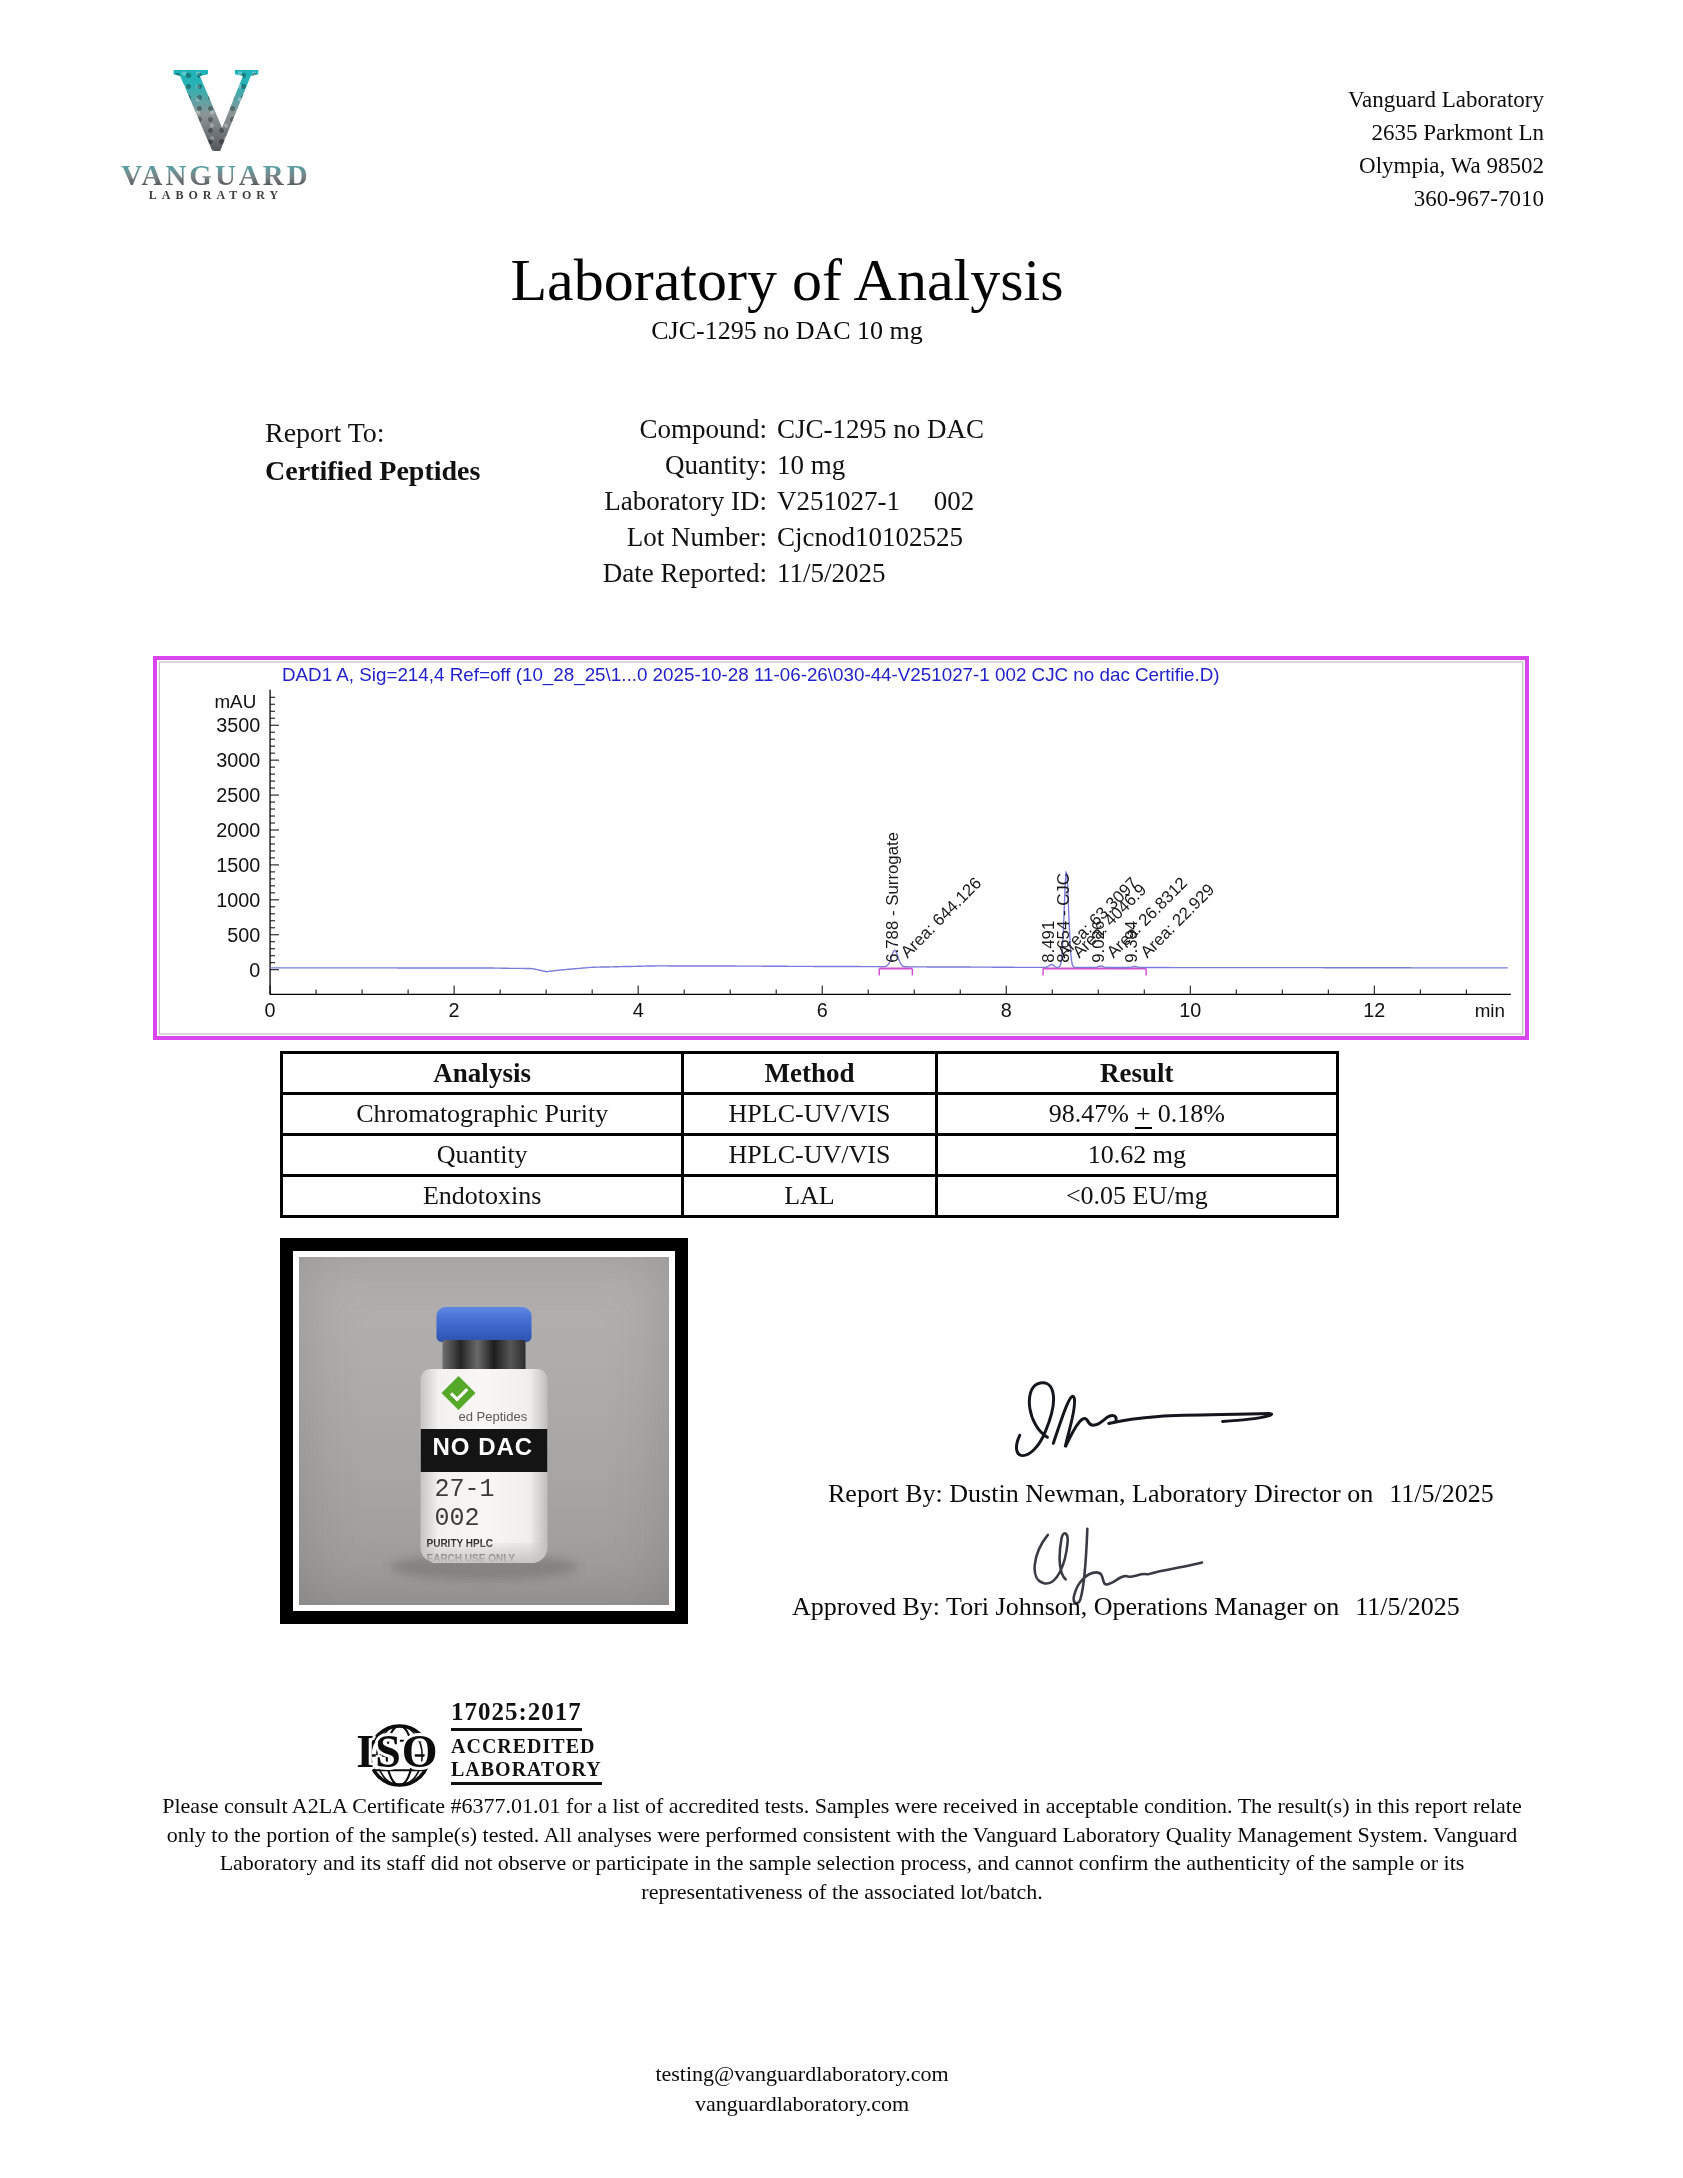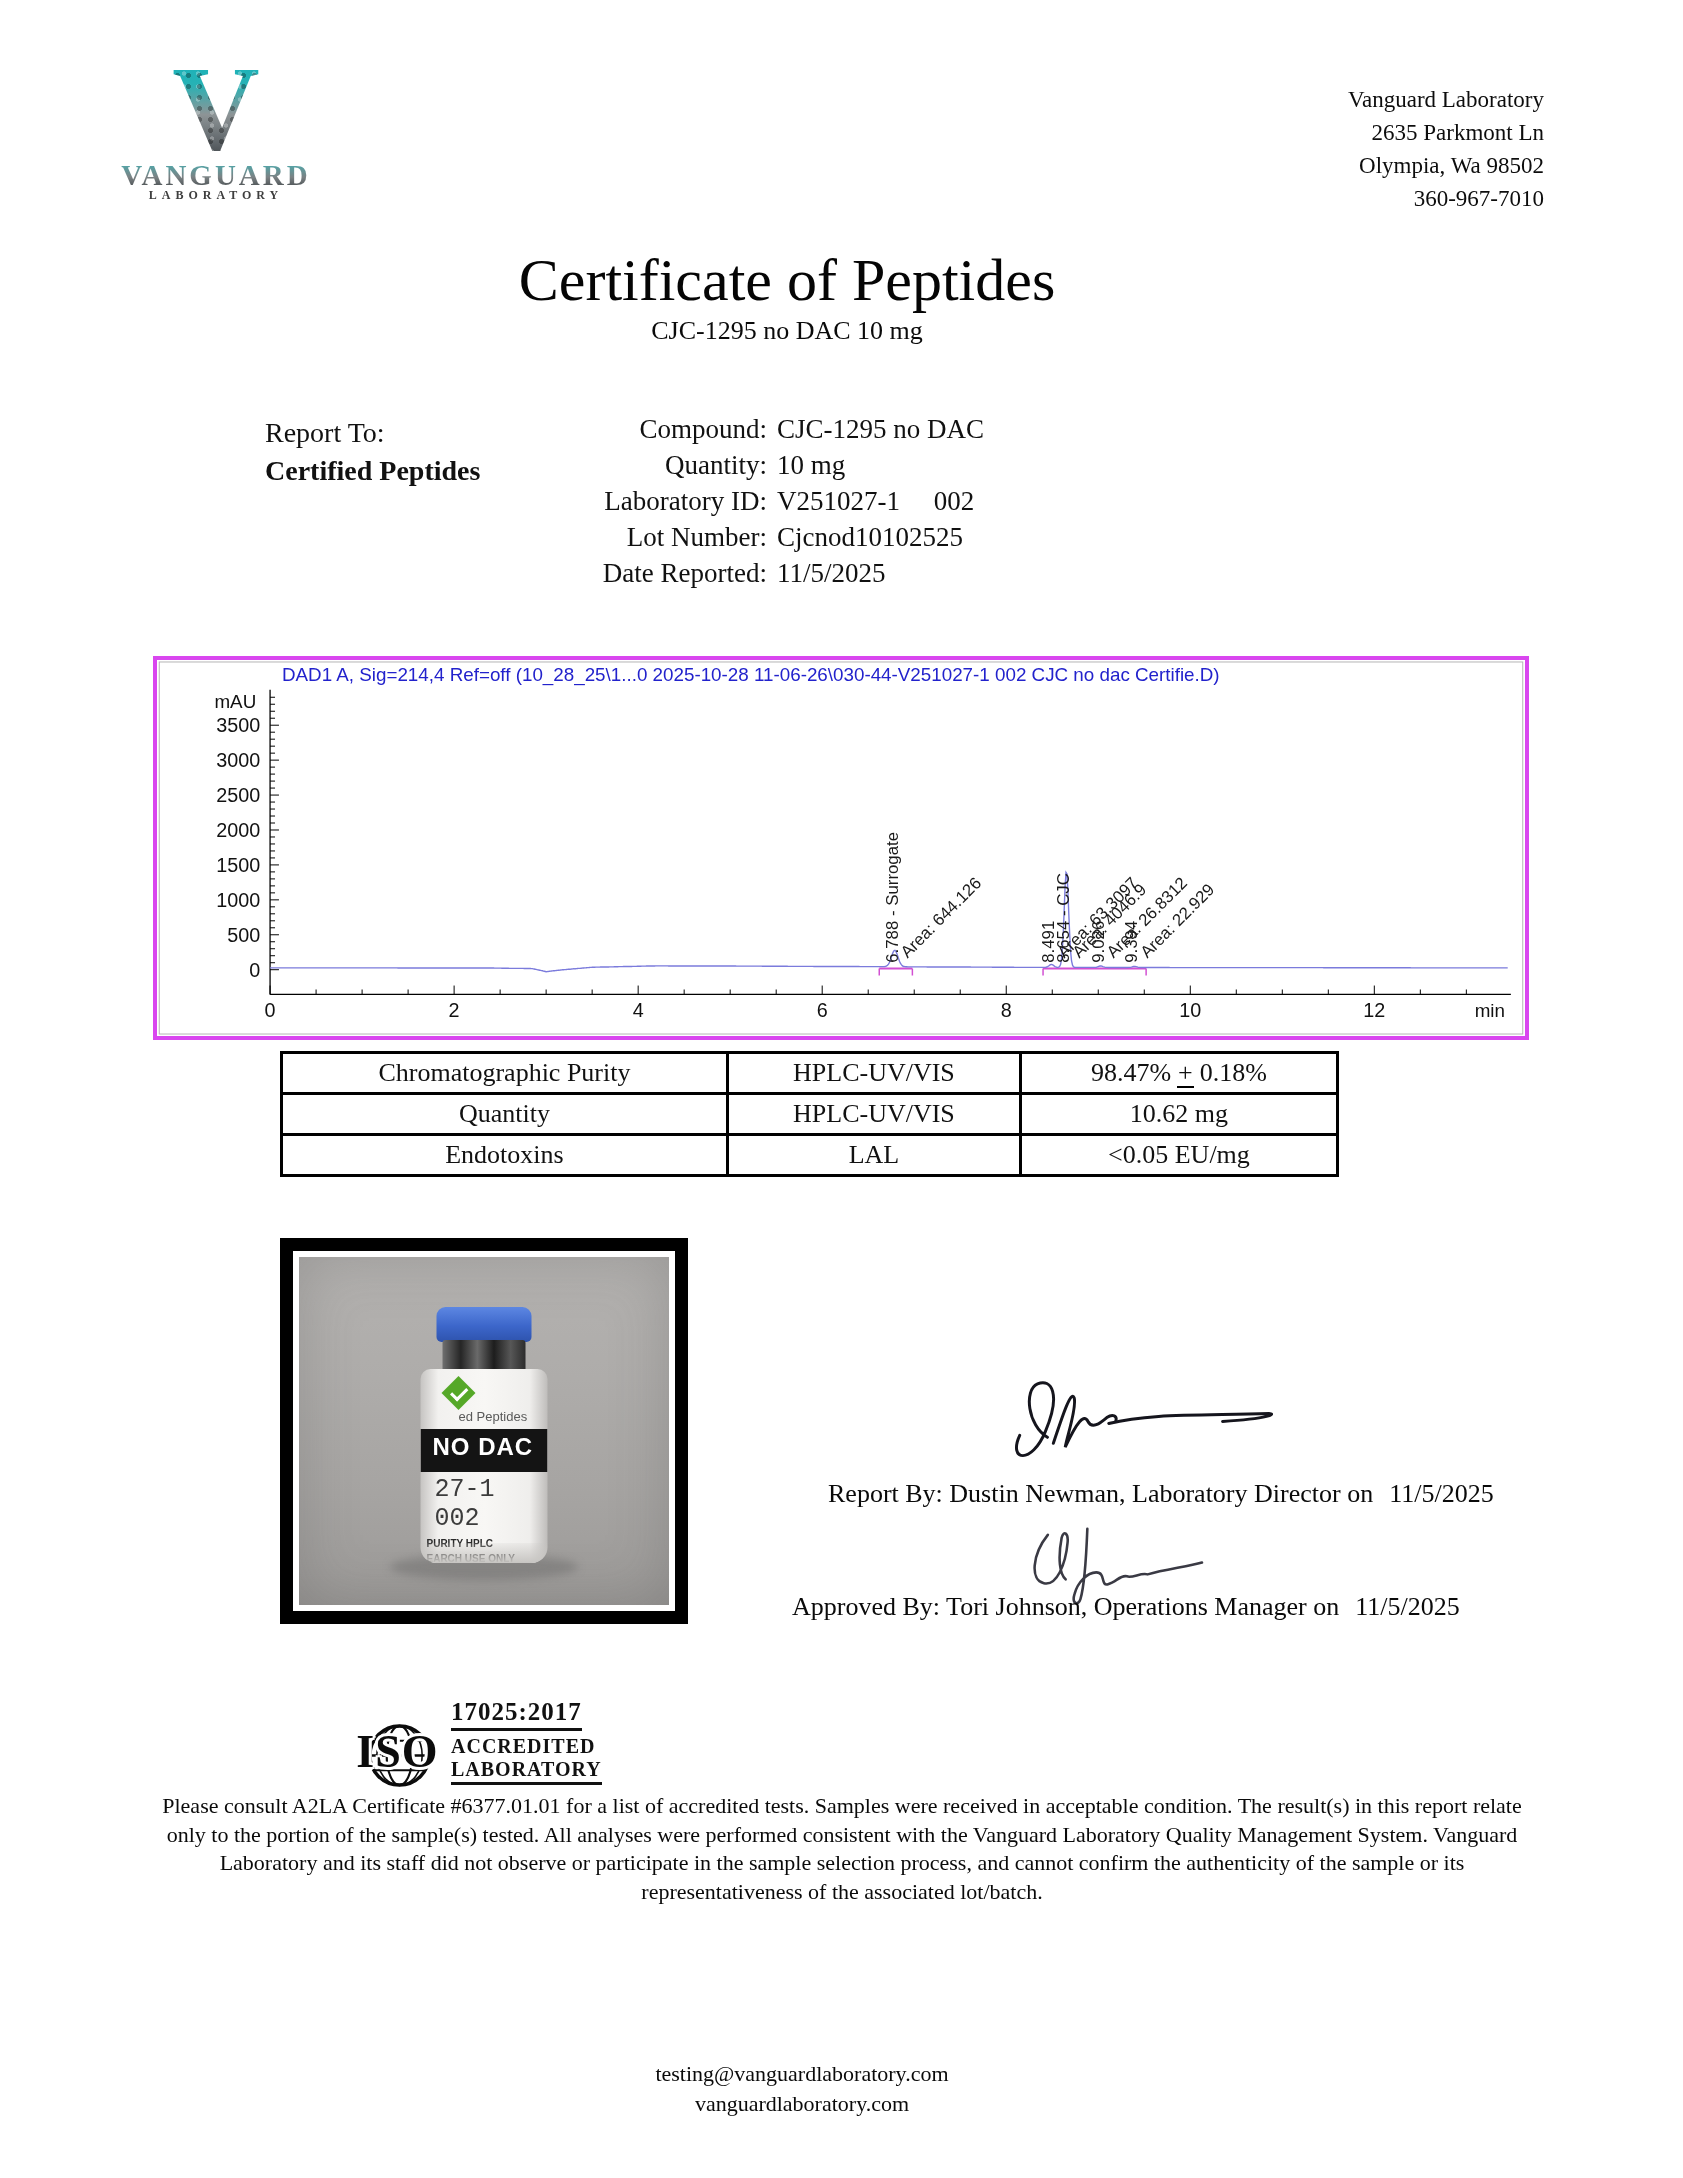--- a/index.html
+++ b/index.html
@@ -117,21 +117,21 @@
   </div>
 
   <div class="address">
     <div>Vanguard Laboratory</div>
     <div>2635 Parkmont Ln</div>
     <div>Olympia, Wa 98502</div>
     <div>360-967-7010</div>
   </div>
 
   <div class="title-wrap">
-    <div class="title-main">Certificate of Peptides</div>
+    <div class="title-main">Laboratory of Analysis</div>
     <div class="title-sub">CJC-1295 no DAC 10 mg</div>
   </div>
 
   <div class="report-to">
     <div>Report To:</div>
     <div class="client">Certified Peptides</div>
   </div>
 
   <div class="info-grid">
     <div class="info-row">
@@ -261,20 +261,25 @@
         <text x="931.822" y="302" transform="rotate(-45 931.822 302)" font-size="17" fill="#1a1a1a">Area: 4046.9</text>
         <text x="956.418" y="306" transform="rotate(-90 956.418 306)" font-size="17" fill="#1a1a1a">9.026</text>
         <text x="966.418" y="302" transform="rotate(-45 966.418 302)" font-size="17" fill="#1a1a1a">Area: 26.8312</text>
         <text x="990.642" y="306" transform="rotate(-90 990.642 306)" font-size="17" fill="#1a1a1a">9.394</text>
         <text x="1000.642" y="302" transform="rotate(-45 1000.642 302)" font-size="17" fill="#1a1a1a">Area: 22.929</text>
       </svg>
   </div>
 
   <table class="results">
     <tbody>
+        <tr>
+      <th class="col-a">Analysis</th>
+      <th class="col-m">Method</th>
+      <th class="col-r">Result</th>
+    </tr>
     <tr>
       <td>Chromatographic Purity</td>
       <td>HPLC-UV/VIS</td>
       <td><span>98.47%</span><span class="plus-u">+</span><span>0.18%</span></td>
     </tr>
     <tr>
       <td>Quantity</td>
       <td>HPLC-UV/VIS</td>
       <td>10.62 mg</td>
     </tr>

